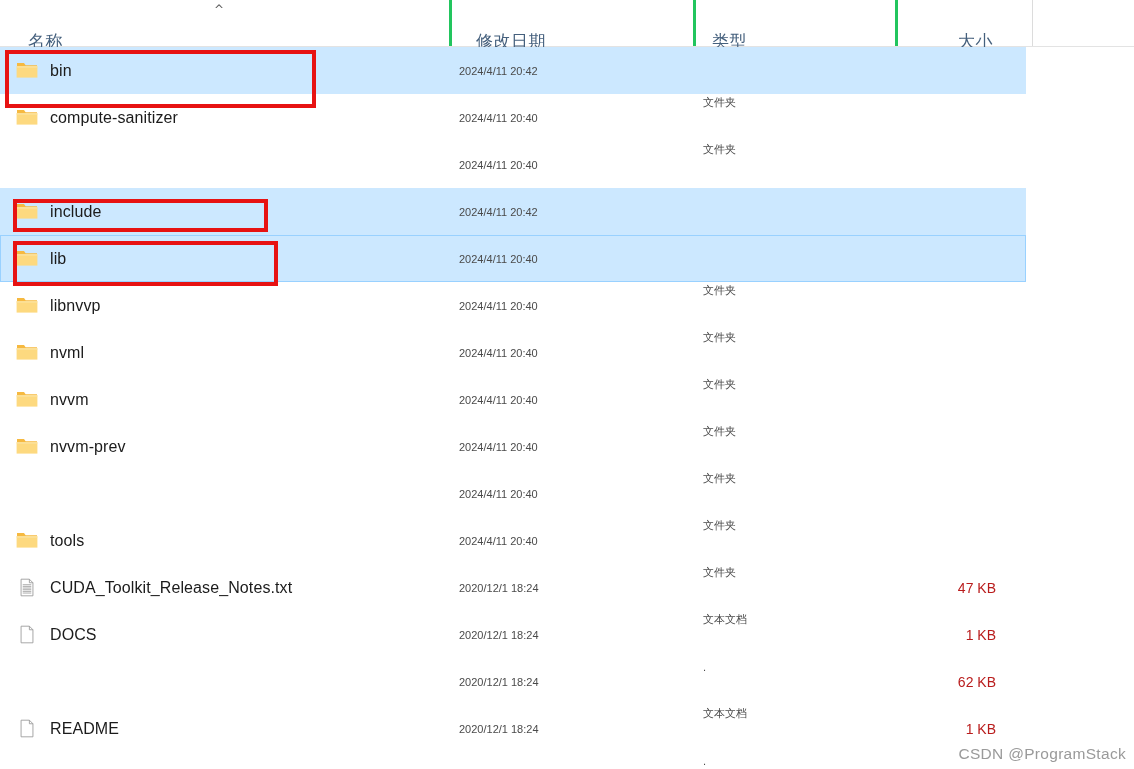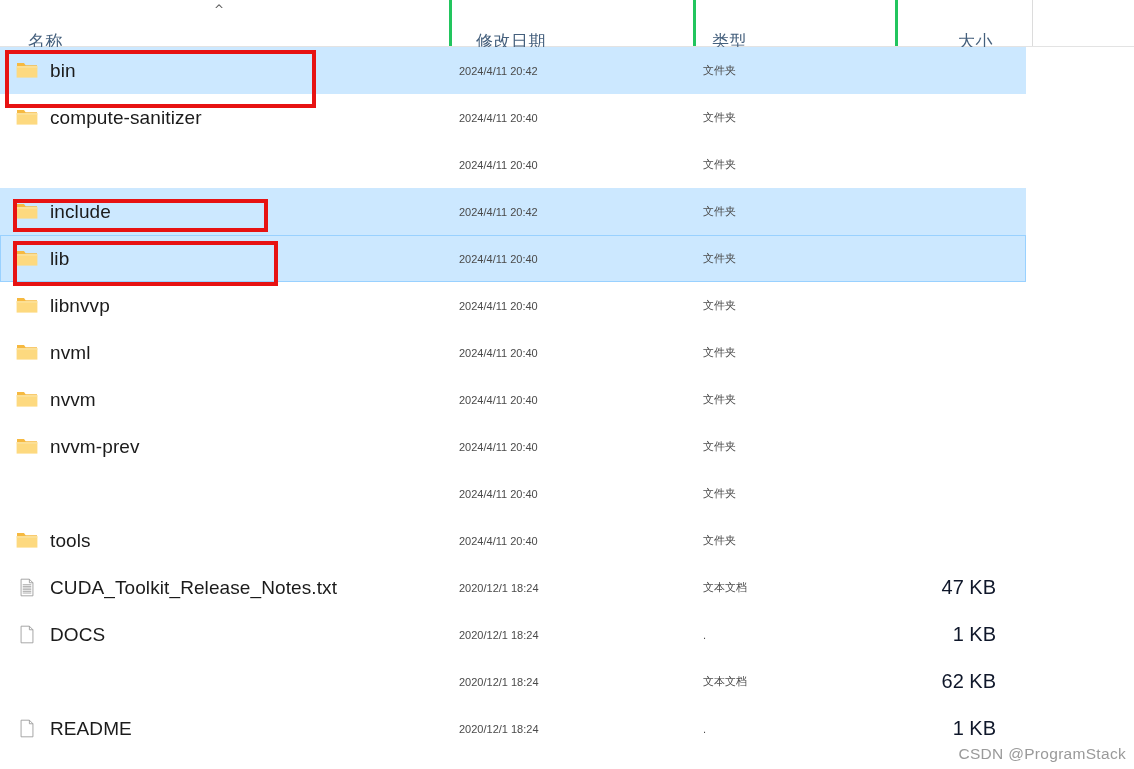--- a/index.html
+++ b/index.html
@@ -91,31 +91,31 @@
     position: absolute;
     top: 0;
     height: 47px;
     box-sizing: border-box;
     display: flex;
     align-items: center;
   }
   .cell.col-name {
     padding-left: 16px;
     color: #1b1b1b;
-    font-size: 19px;
+    font-size: 16px;
   }
   .cell.col-date, .cell.col-type {
     color: #4a4a4a;
     font-size: 11px;
   }
   .cell.col-date { padding-left: 10px; }
-  .cell.col-type { padding-left: 10px; }
+  .cell.col-type { padding-left: 10px; margin-top: 32px; }
   .cell.col-size {
-    color: #0f172a;
-    font-size: 20px;
+    color: #b91c1c;
+    font-size: 14px;
     justify-content: flex-end;
     padding-right: 36px;
   }
   .name-text { margin-left: 12px; letter-spacing: .1px; }
 
   
   .icon {
     width: 22px; height: 19px;
     flex: 0 0 auto;
     position: relative;

